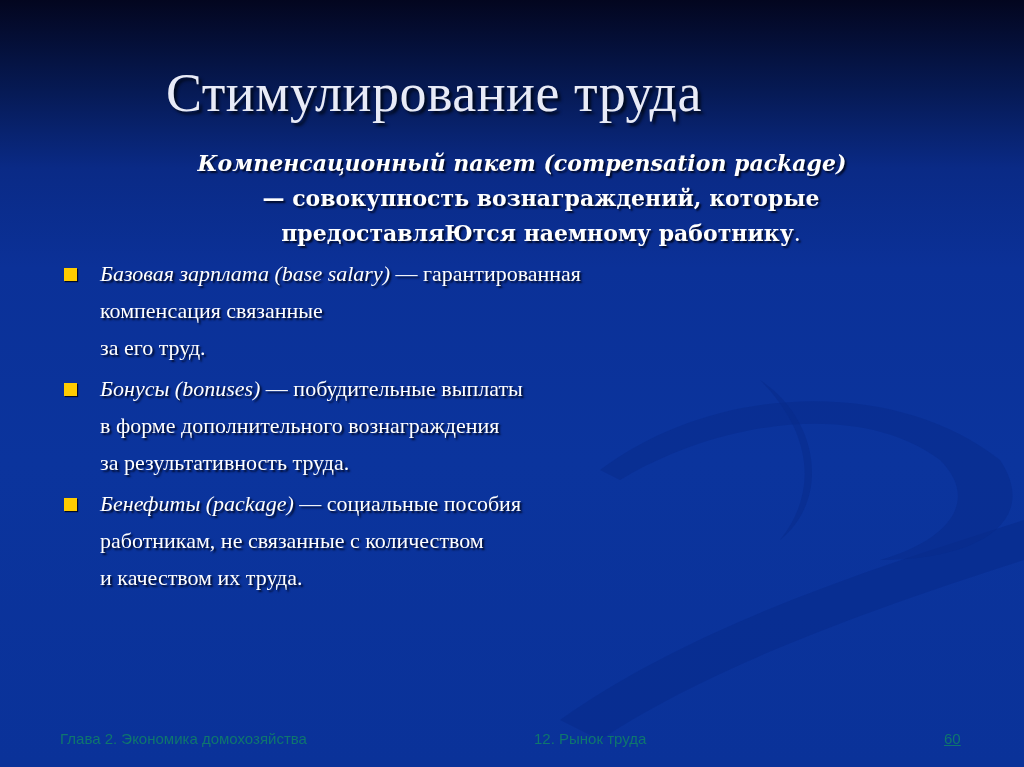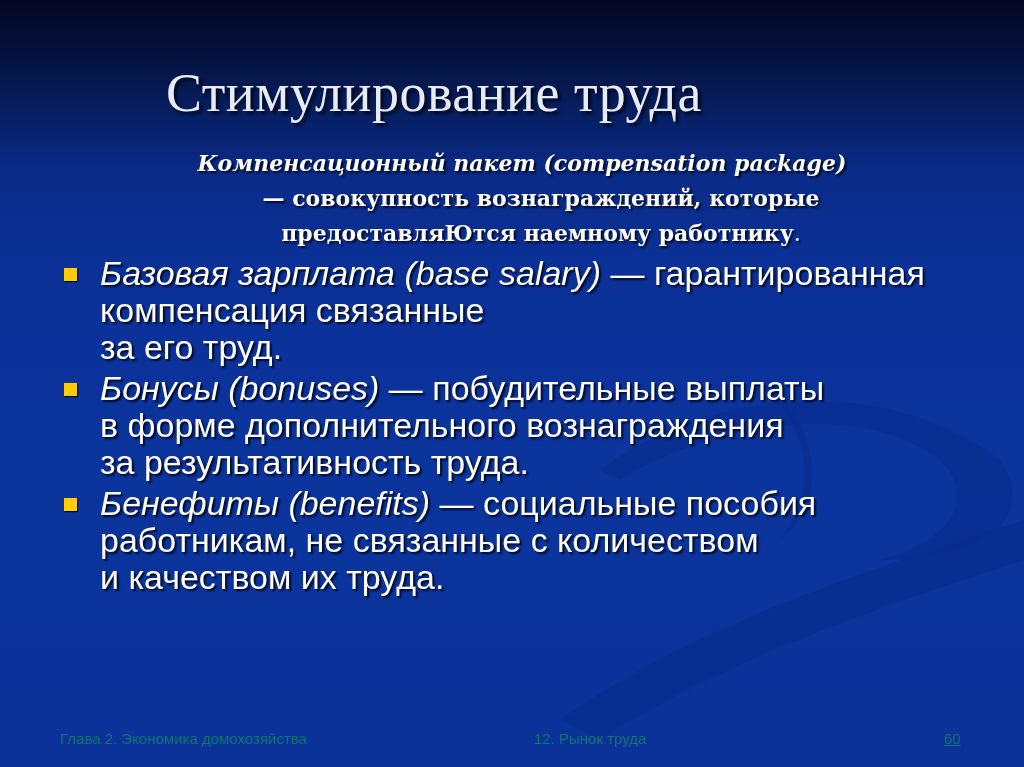--- a/index.html
+++ b/index.html
@@ -16,22 +16,22 @@
     }
     .content { position: absolute; left: 62px; top: 146px; width: 920px; color: #ffffff; }
     .intro {
       font-family: "DejaVu Serif", serif; font-weight: bold; font-size: 22px; line-height: 35px;
       text-shadow: 2px 2px 2px #000a28; margin-bottom: 4px; text-align: center;
     }
     .intro .term { font-style: italic; }
     .intro .rest { display: block; padding-left: 38px; }
     .intro .period { font-weight: normal; }
     .bullet {
-      position: relative; padding-left: 38px; font-family: Liberation Sans, sans-serif;
-      font-size: 34px; line-height: 37px; text-shadow: 2px 2px 2px #000a28; margin-bottom: 4px;
+      position: relative; padding-left: 38px; font-family: Liberation Serif, serif;
+      font-size: 22px; line-height: 37px; text-shadow: 2px 2px 2px #000a28; margin-bottom: 4px;
     }
     .bullet .mark {
       position: absolute; left: 2px; top: 13px; width: 13px; height: 13px; background: #ffcc00;
       box-shadow: 1px 1px 1px #000a28;
     }
     .bullet .term { font-style: italic; }
     .bullet .line { display: block; }
     .footer {
       position: absolute; top: 730px; font-family: "Liberation Sans", sans-serif; font-size: 15px; color: #0f766e;
     }
@@ -66,21 +66,21 @@
 
   <div class="bullet">
     <span class="mark"></span>
     <span class="line"><span class="term">Бонусы (bonuses)</span><span> — побудительные выплаты</span></span>
     <span class="line">в форме дополнительного вознаграждения</span>
     <span class="line">за результативность труда.</span>
   </div>
 
   <div class="bullet">
     <span class="mark"></span>
-    <span class="line"><span class="term">Бенефиты (benefits)</span><span> — социальные пособия</span></span>
+    <span class="line"><span class="term">Бенефиты (package)</span><span> — социальные пособия</span></span>
     <span class="line">работникам, не связанные с количеством</span>
     <span class="line">и качеством их труда.</span>
   </div>
 </div>
 
 <div class="footer left">Глава 2. Экономика домохозяйства</div>
 <div class="footer center">12. Рынок труда</div>
 <div class="footer right">60</div>
 
 </body></html>

